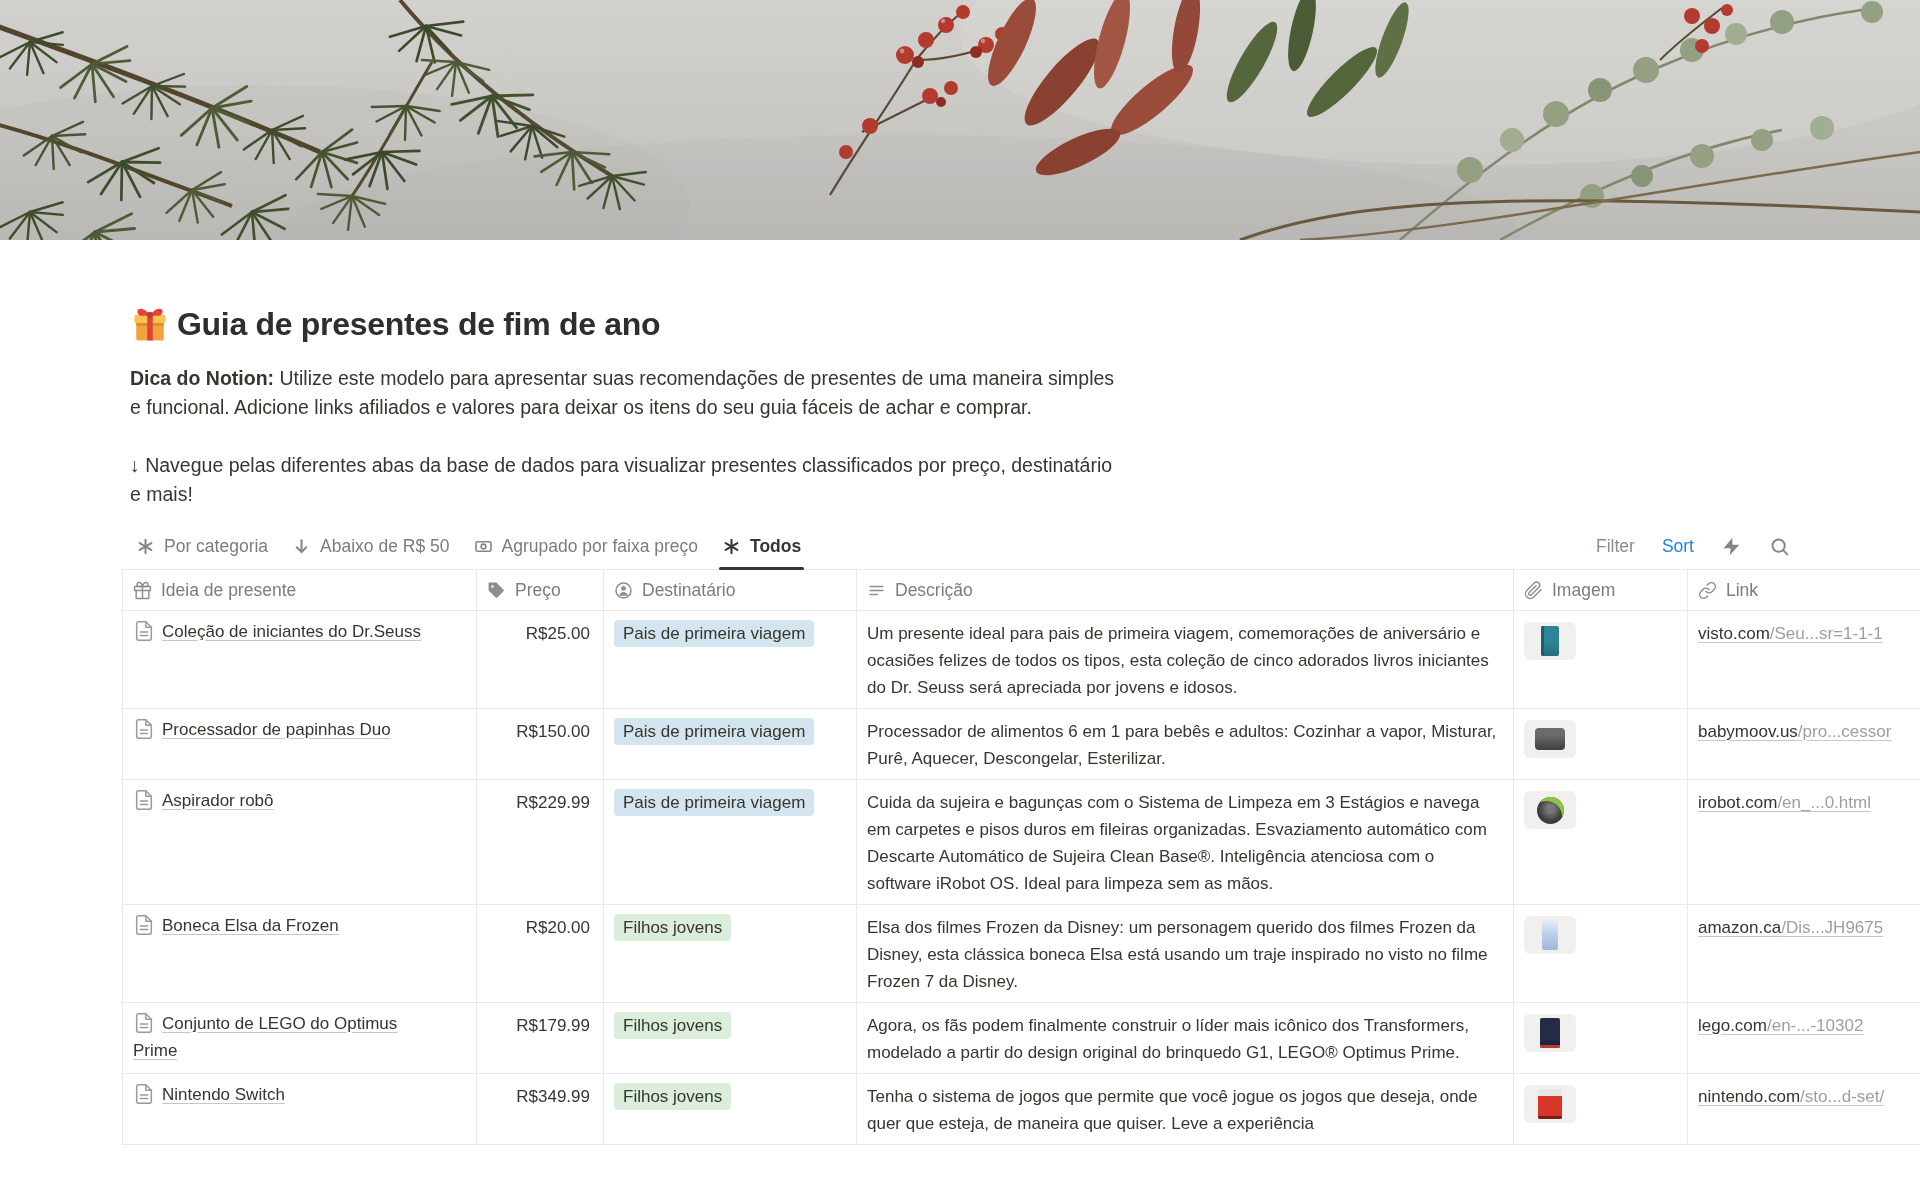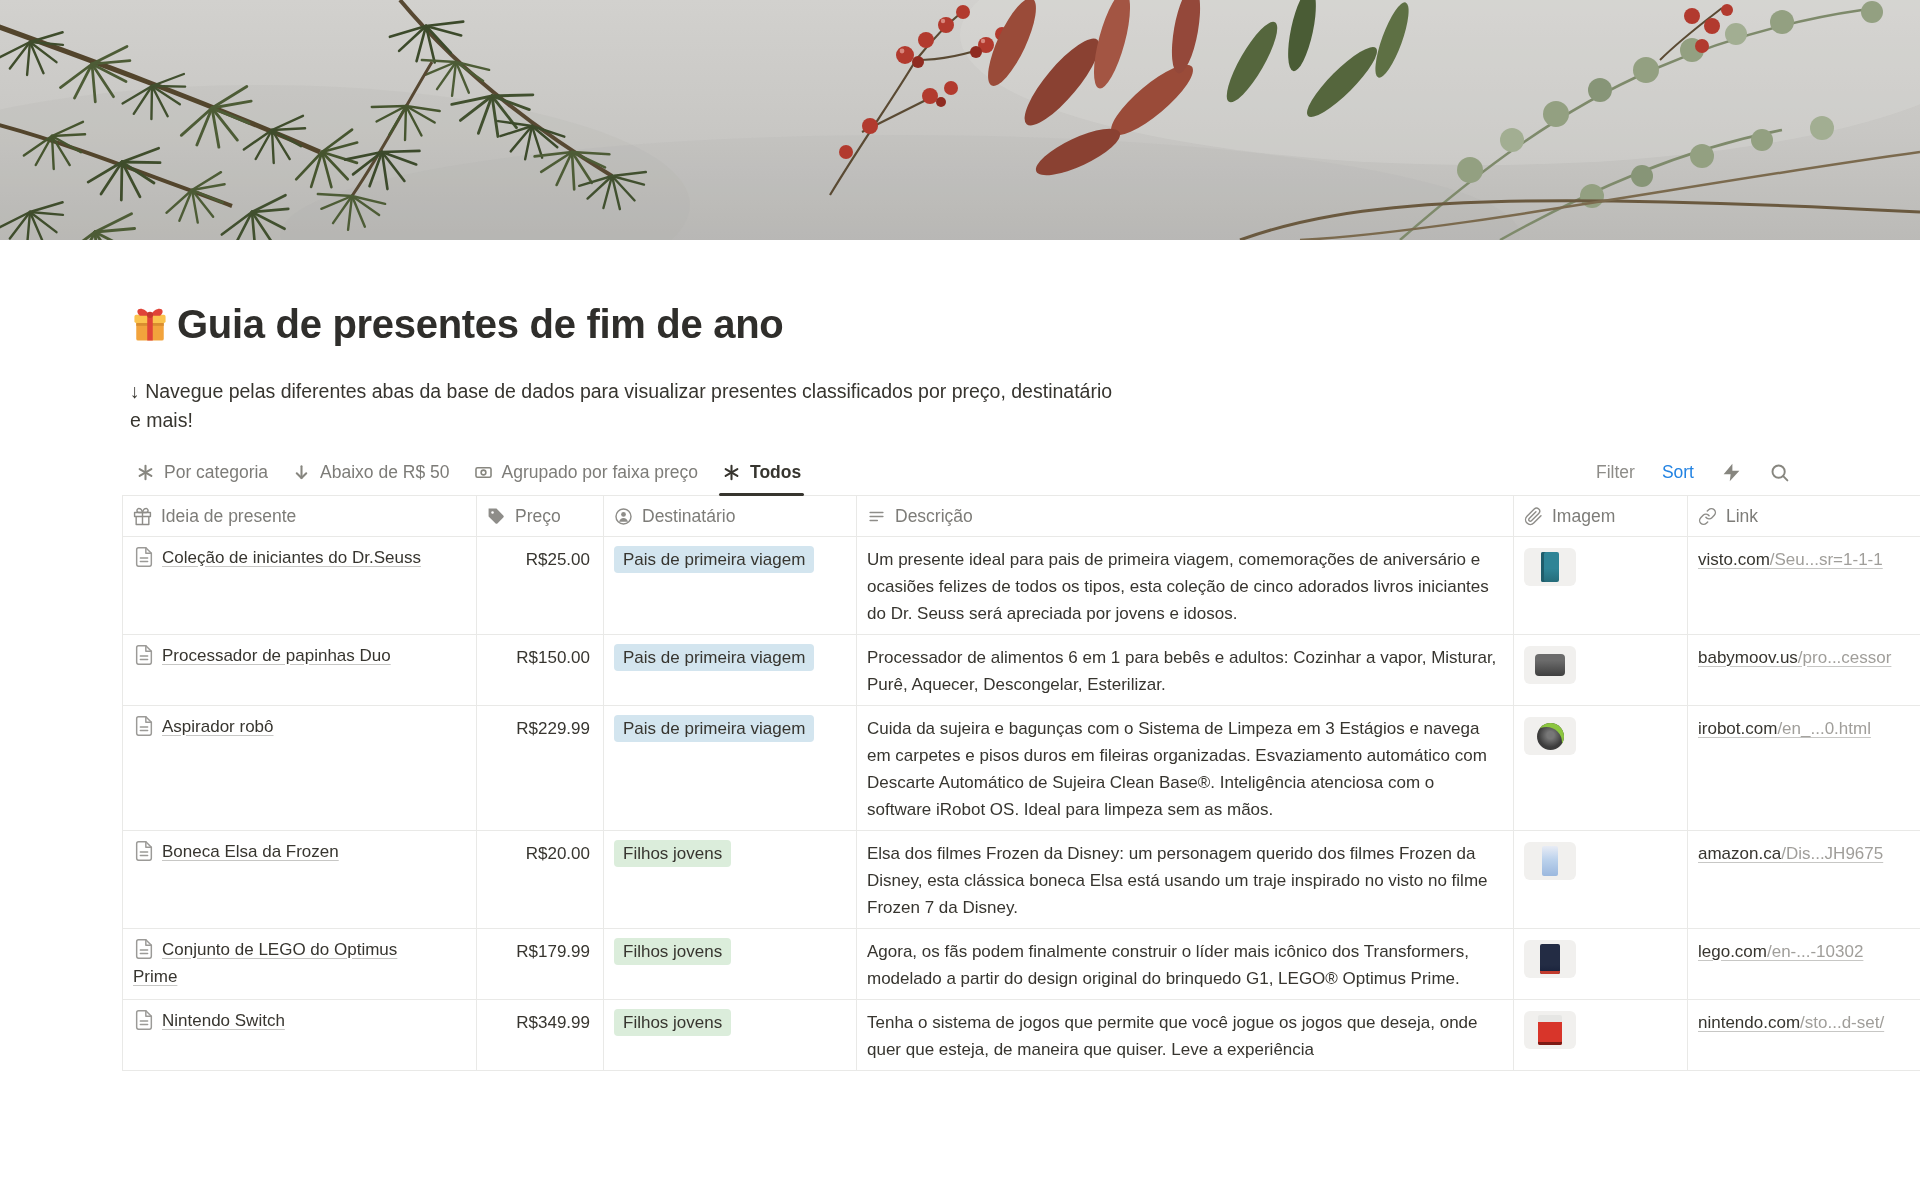--- a/index.html
+++ b/index.html
@@ -4,21 +4,21 @@
 <style>
   html,body{margin:0;padding:0;background:#fff;}
   .page{position:relative;width:1920px;height:1199px;overflow:hidden;background:#fff;
         font-family:"Liberation Sans",sans-serif;color:#37352f;}
   
   .cover{width:1920px;height:240px;overflow:hidden;}
   .cover svg{display:block;width:1920px;height:240px;}
   
   .content{padding-left:122px;}
   h1.page-title{margin:60px 0 0 6px;display:flex;align-items:center;gap:5px;
-    font-size:40px;line-height:48px;font-weight:700;letter-spacing:-.3px;color:#2f2e2b;}
+    font-size:32px;line-height:48px;font-weight:700;letter-spacing:-.3px;color:#2f2e2b;}
   .gift-emoji svg{width:44px;height:44px;display:block;}
   p.tip{margin:16px 0 0 8px;width:985px;font-size:19.5px;line-height:29px;}
   p.tip b{font-weight:700;}
   p.nav-note{margin:29px 0 0 8px;width:985px;font-size:19.5px;line-height:29px;}
   
   .tabbar{margin-top:14px;height:46px;display:flex;justify-content:space-between;align-items:stretch;
     border-bottom:1px solid #e9e9e7;padding-left:2px;padding-right:130px;}
   .tabs{display:flex;}
   .tab{position:relative;display:flex;align-items:center;gap:9px;padding:0 12px;
     font-size:17.5px;color:#7d7c78;cursor:pointer;white-space:nowrap;}
@@ -216,20 +216,21 @@
           <rect x="7" y="14" width="34" height="9" rx="2" fill="#fbc34d"></rect>
           <rect x="21" y="14" width="6" height="28" fill="#e04438"></rect>
           <path d="M24 15 C 16 2, 5 8, 13 15 Z" fill="#e04438"></path>
           <path d="M24 15 C 32 2, 43 8, 35 15 Z" fill="#e04438"></path>
           <circle cx="24" cy="14" r="3.4" fill="#c63a2f"></circle>
         </svg>
       </span>
       <span>Guia de presentes de fim de ano</span>
     </h1>
 
+    <p class="tip"><b>Dica do Notion:</b><span> Utilize este modelo para apresentar suas recomendações de presentes de uma maneira simples e funcional. Adicione links afiliados e valores para deixar os itens do seu guia fáceis de achar e comprar.</span></p>
     <p class="nav-note">↓ Navegue pelas diferentes abas da base de dados para visualizar presentes classificados por preço, destinatário e mais!</p>
 
     <div class="tabbar">
       <div class="tabs">
         <div class="tab">
           <svg viewBox="0 0 24 24" stroke="currentColor" stroke-width="2.6" stroke-linecap="round" fill="none">
             <line x1="12" y1="3.5" x2="12" y2="20.5"></line>
               <line x1="4.6" y1="7.75" x2="19.4" y2="16.25"></line>
               <line x1="19.4" y1="7.75" x2="4.6" y2="16.25"></line>
           </svg>

